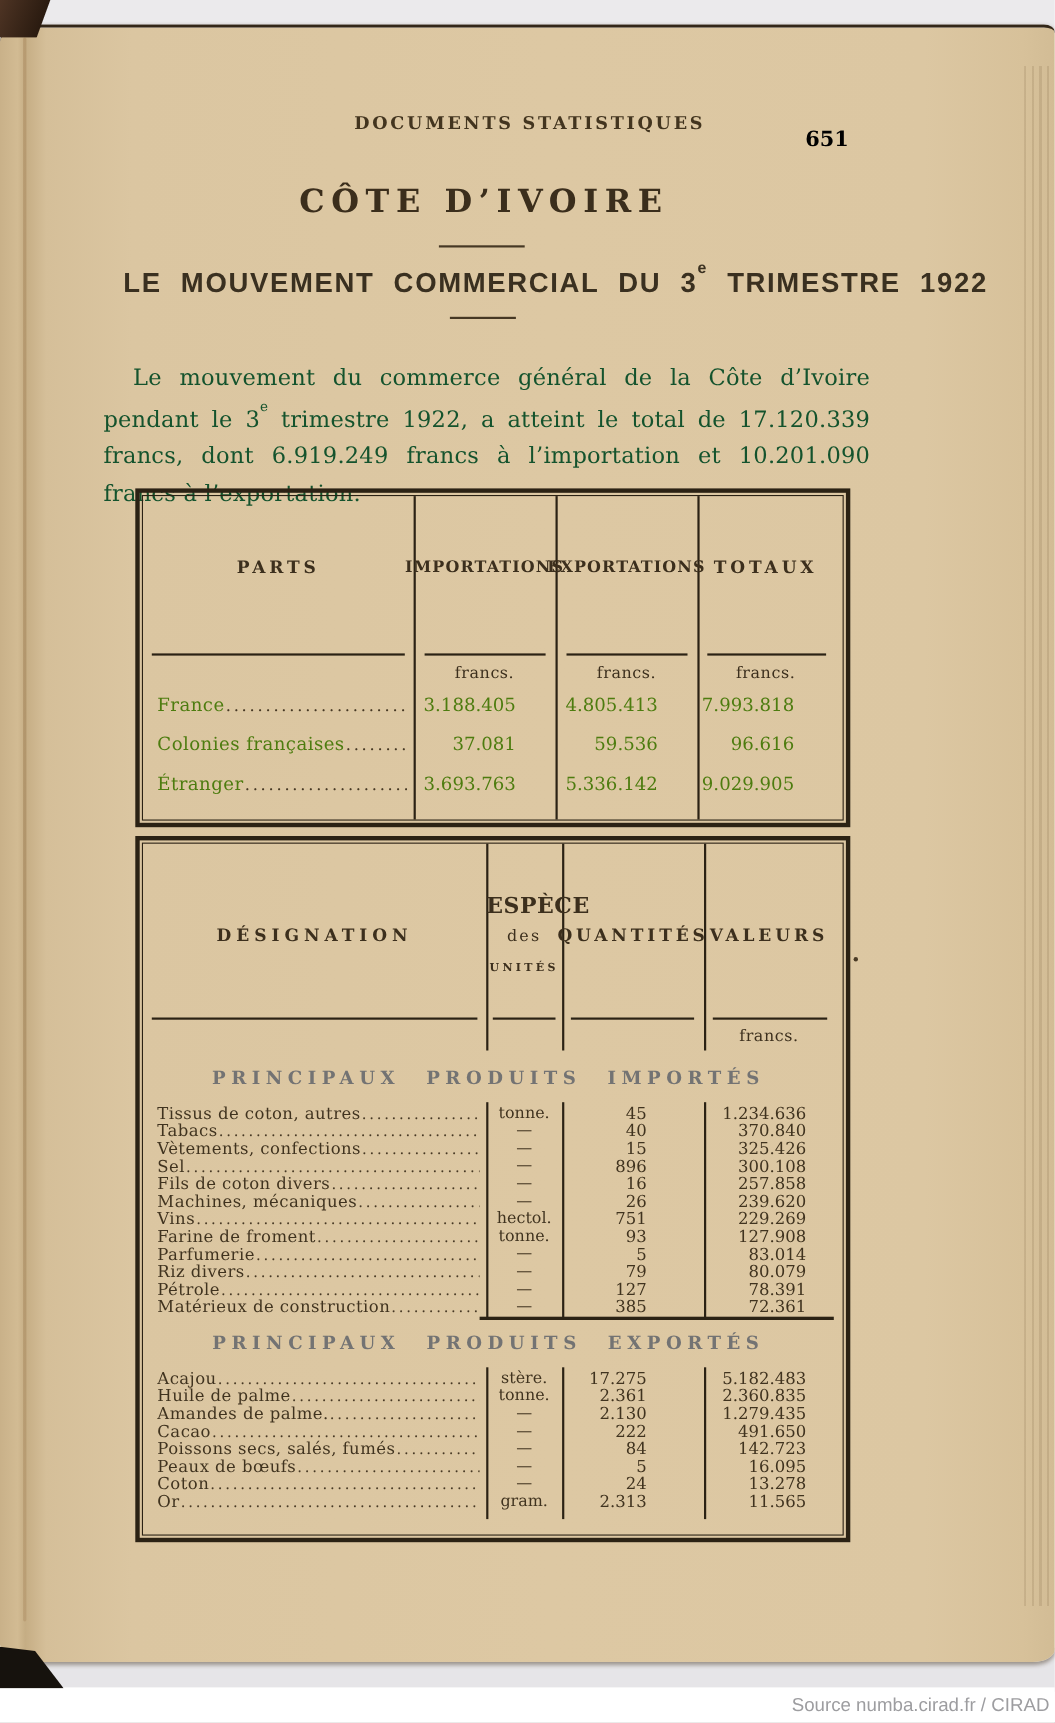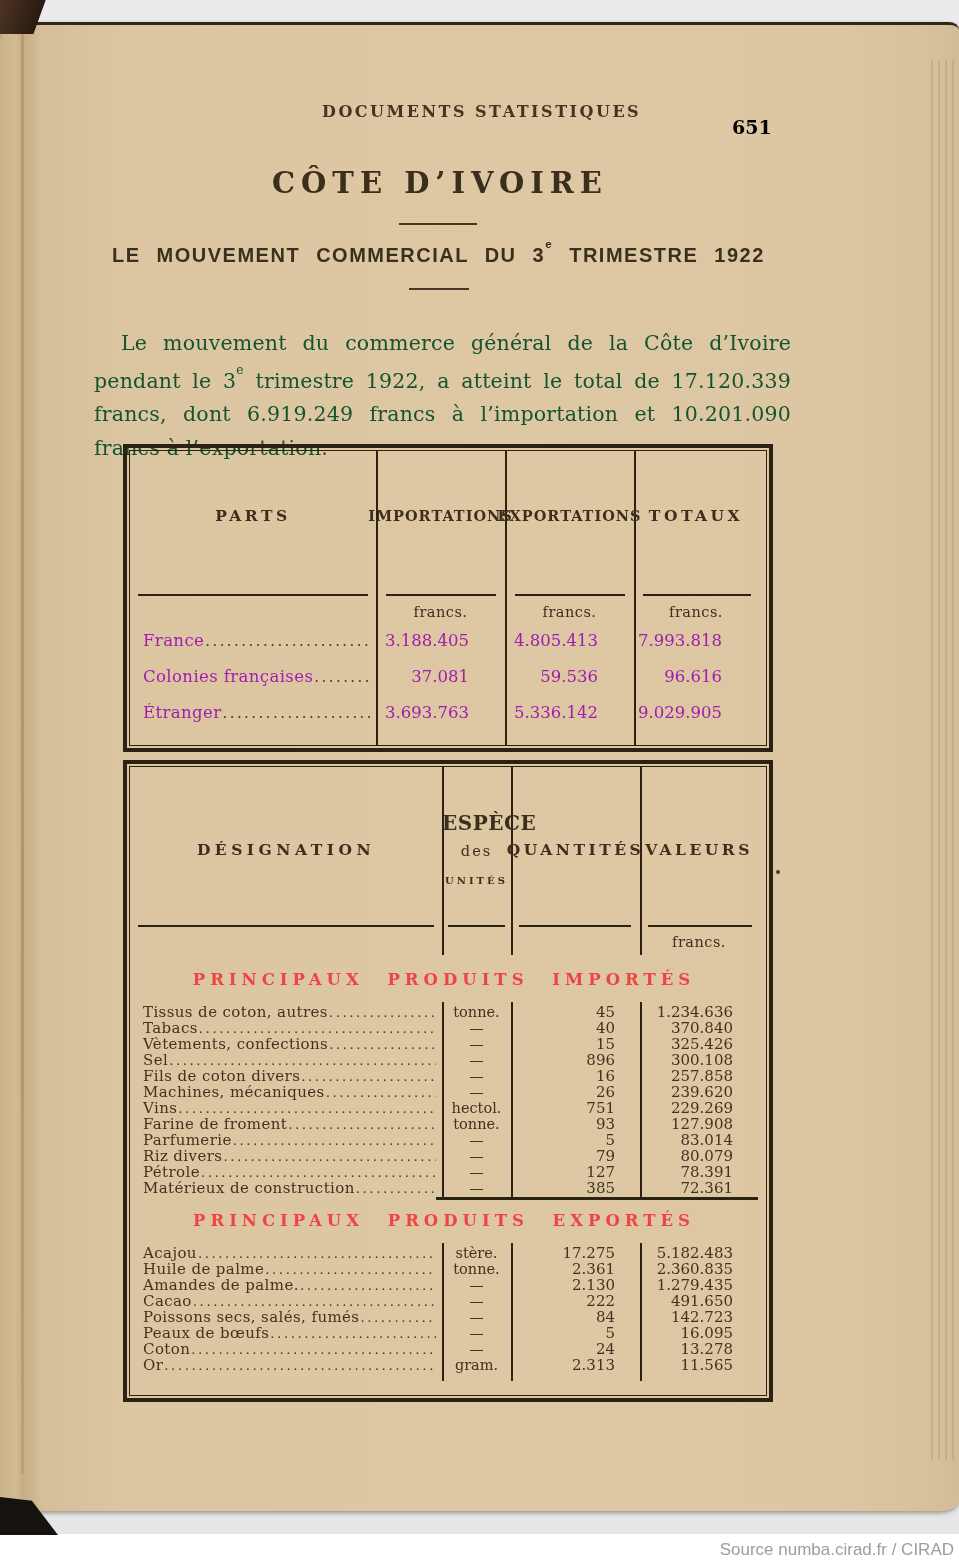--- a/index.html
+++ b/index.html
@@ -34,21 +34,21 @@
 
   .doc-header-title{position:absolute;left:322px;top:102px;font-size:16px;font-weight:600;
         letter-spacing:2.5px;color:#43351f;}
   .page-number{position:absolute;left:732px;top:116px;font-size:19px;font-weight:700;color:#000000;}
 
   .main-title{position:absolute;left:0;top:166px;width:880px;text-align:center;
         font-size:29px;font-weight:600;letter-spacing:6px;color:#3b2e1c;}
   .title-rule{position:absolute;left:399px;top:223px;width:78px;height:2px;background:#463824;}
 
   .subtitle{position:absolute;left:112px;top:243px;white-space:nowrap;
-        font-family:"Liberation Sans",sans-serif;font-weight:700;font-size:20px;
+        font-family:"Liberation Sans",sans-serif;font-weight:700;font-size:25px;
         letter-spacing:1.5px;word-spacing:9px;color:#3a3020;}
   .subtitle sup{font-size:58%;position:relative;top:-0.5em;}
   .subtitle-rule{position:absolute;left:409px;top:288px;width:60px;height:2px;background:#463824;}
 
   .intro{position:absolute;left:94px;top:306px;width:697px;font-size:20.5px;line-height:33.5px;
         text-align:justify;text-indent:27px;color:#14532d;letter-spacing:.2px;}
   .intro sup{font-size:60%;position:relative;top:-0.45em;}
 
   
   .tbl{position:absolute;left:123px;width:642px;border:4px solid #2b2214;background:rgba(0,0,0,0);}
@@ -60,36 +60,36 @@
   .table1{top:444px;height:300px;}
   .table2{top:760px;height:634px;}
 
   .th{position:absolute;display:flex;align-items:center;justify-content:center;
       font-size:15.5px;font-weight:600;letter-spacing:3.5px;color:#3c2f1d;white-space:nowrap;}
   .th.tight{letter-spacing:1px;font-size:14.5px;}
   .francs{position:absolute;text-align:center;font-size:14.5px;color:#3c2f1d;letter-spacing:.5px;}
 
   .rows{position:absolute;left:0;width:628px;}
   .t1-row{display:grid;grid-template-columns:246px 129px 129px 124px;height:36px;
-      align-items:center;font-size:16.5px;color:#a21caf;}
+      align-items:center;font-size:16.5px;color:#4d7c0f;}
   .t2-row{display:grid;grid-template-columns:312px 69px 129px 118px;height:16px;
       align-items:center;font-size:15px;line-height:16px;color:#40331f;}
   .cell{overflow:hidden;}
   .label-cell{display:flex;align-items:baseline;padding-left:13px;}
   .lbl{white-space:nowrap;letter-spacing:.4px;}
   .dots{flex:1 1 auto;overflow:hidden;white-space:nowrap;margin:0 6px 0 1px;color:#46382493;color:#463824;}
   .dots::after{content:"......................................................................................................";letter-spacing:2.5px;font-size:90%;}
   .num{text-align:right;}
   .t1-row .num{padding-right:36px;}
-  .t2-row .qty{padding-right:25px;}
+  .t2-row .qty{padding-right:52px;}
   .t2-row .val{padding-right:25px;}
   .unit{text-align:center;font-size:14.5px;}
 
   .section-title{position:absolute;left:0;width:628px;text-align:center;font-size:16.5px;
-      font-weight:600;letter-spacing:5px;word-spacing:13px;color:#ef4444;white-space:nowrap;}
+      font-weight:600;letter-spacing:5px;word-spacing:13px;color:#737373;white-space:nowrap;}
 
   .esp{position:absolute;left:312px;width:69px;text-align:center;color:#3c2f1d;}
   .esp.l1{top:44px;font-size:20px;letter-spacing:.5px;font-weight:600;}
   .esp.l2{top:76px;font-size:14.5px;letter-spacing:2px;}
   .esp.l3{top:108px;font-size:10px;letter-spacing:3px;font-weight:600;}
 
   .source-bar{position:absolute;right:5px;top:1540px;z-index:7;
       font-family:"Liberation Sans",sans-serif;font-size:17px;color:#9d9da0;}
 </style>
 </head>

